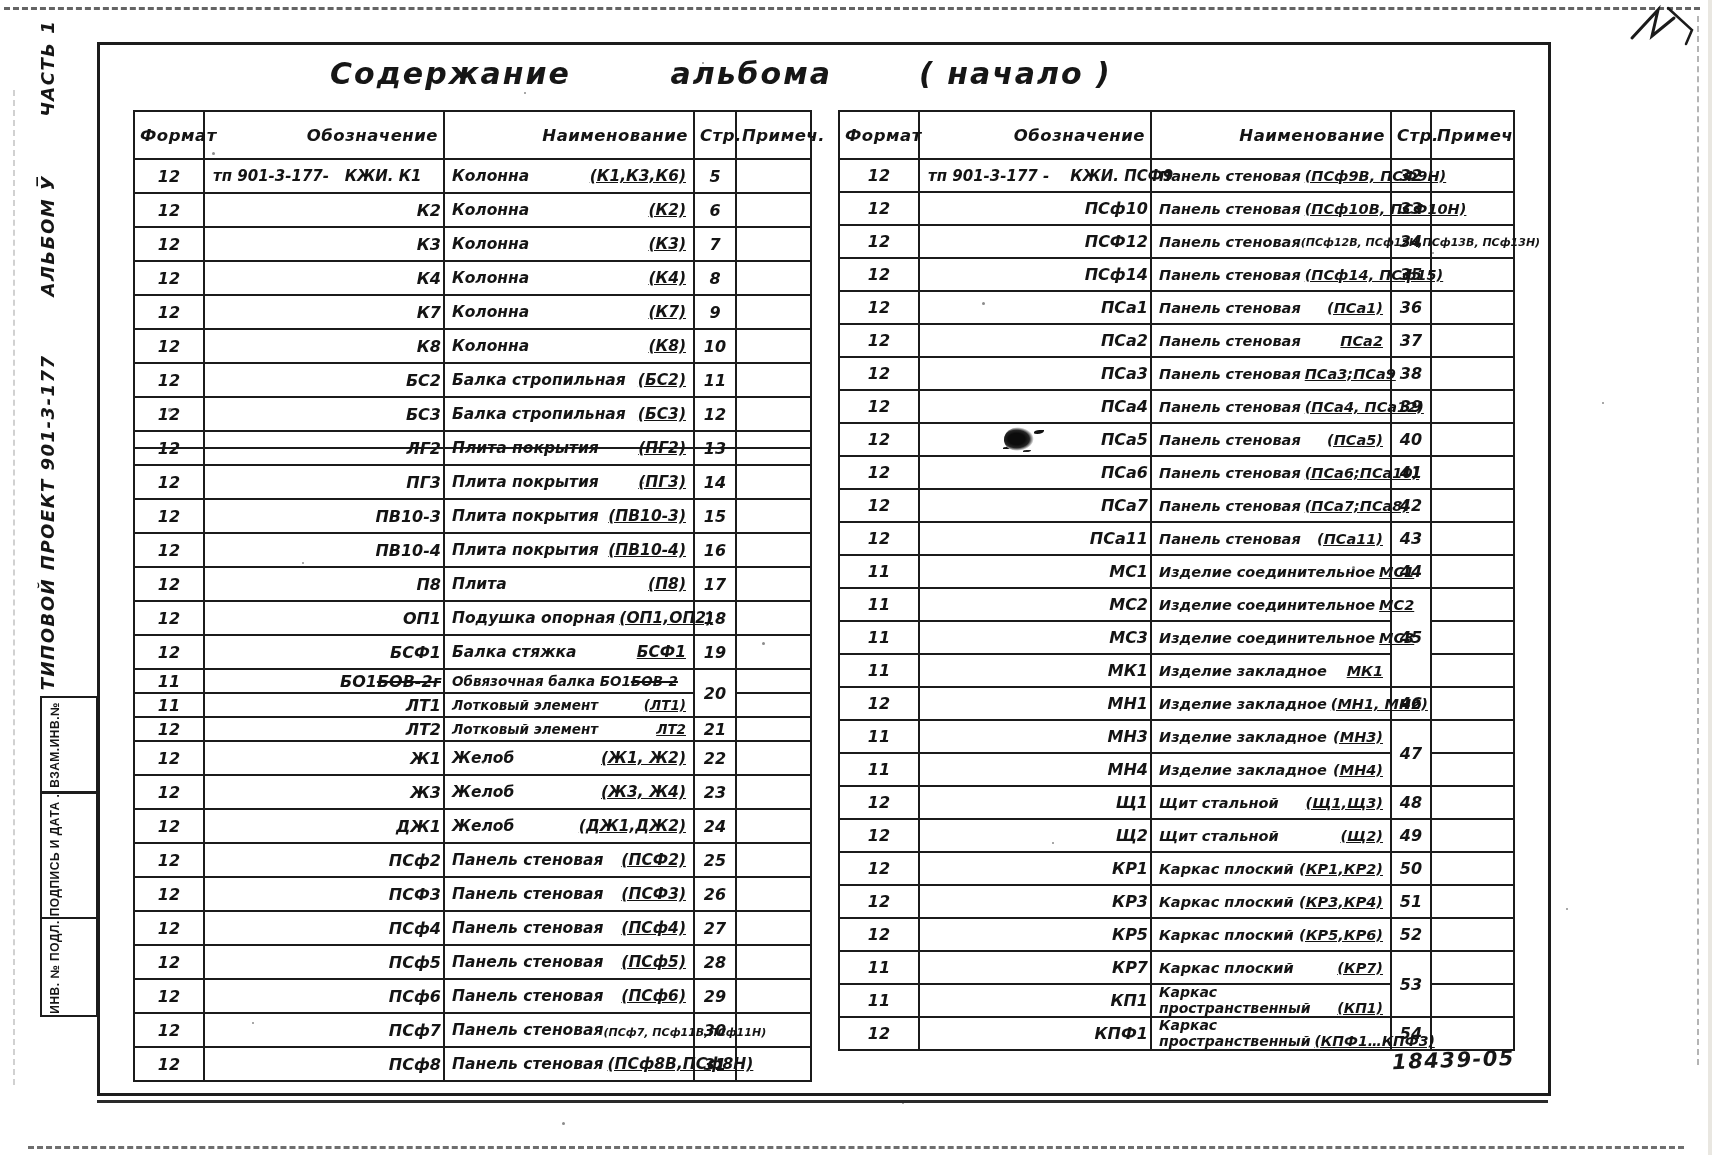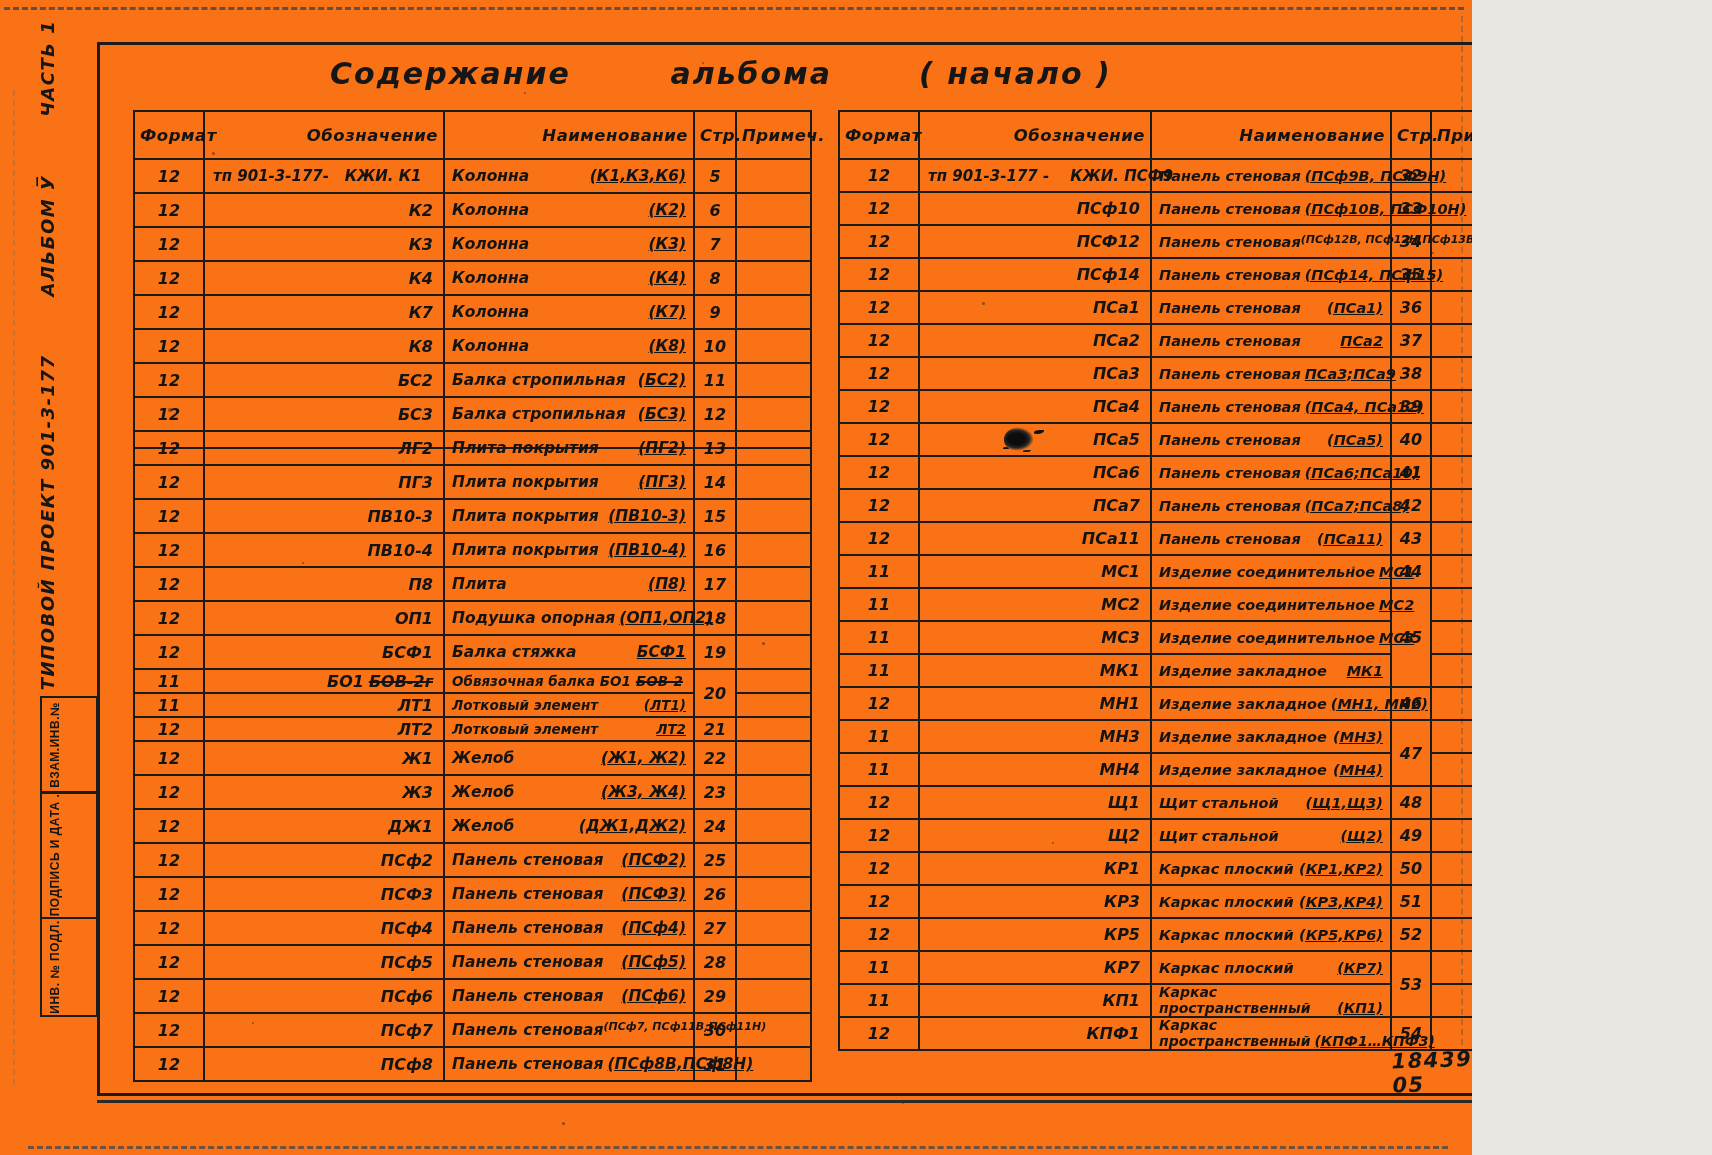--- a/index.html
+++ b/index.html
@@ -1,16 +1,16 @@
 <!DOCTYPE html>
 <html><head>
 <meta charset="utf-8">
 <style>
   html,body{margin:0;padding:0;background:#e9e7e1;}
-  .page{position:relative;width:1472px;height:1155px;background:#f97316;overflow:hidden;
+  .page{position:relative;width:1708px;height:1155px;background:#ffffff;overflow:hidden;
         font-family:"DejaVu Sans",sans-serif;color:#161616;}
   
   .edge-top{position:absolute;left:4px;right:8px;top:7px;border-top:3px dashed #4a4a4a;opacity:.85;}
   .edge-bottom{position:absolute;left:28px;right:24px;bottom:6px;border-top:3px dashed #4a4a4a;opacity:.8;}
   .edge-right{position:absolute;top:16px;bottom:90px;right:9px;border-left:2px dashed #5a5a5a;opacity:.45;}
   .edge-left{position:absolute;top:90px;bottom:70px;left:13px;border-left:2px dashed #6a6a6a;opacity:.3;}
   
   .frame{position:absolute;left:97px;top:42px;width:1448px;height:1048px;border:3px solid #1c1c1c;}
   .frame-b2{position:absolute;left:97px;top:1100px;width:1451px;border-top:3px solid #2a2a2a;}
   
@@ -31,32 +31,32 @@
   .twrap-left{left:133px;width:677px;}
   .twrap-right{left:838px;width:675px;}
   table.ctable{border-collapse:collapse;table-layout:fixed;width:100%;
         font-family:"DejaVu Sans",sans-serif;font-style:italic;font-weight:700;color:#141414;}
   .ctable th,.ctable td{border:2px solid #1b1b1b;padding:0 5px;overflow:visible;}
   .ctable thead th{height:46px;font-size:16.5px;text-align:right;letter-spacing:.5px;}
   .t-left tbody tr{height:34px;}
   .t-left tbody tr.small{height:24px;}
   .t-right tbody tr{height:33px;}
   td.c-f{text-align:center;font-size:16px;}
-  td.c-d{text-align:right;padding-right:10px;font-size:16px;white-space:nowrap;position:relative;}
+  td.c-d{text-align:right;padding-right:2px;font-size:16px;white-space:nowrap;position:relative;}
   td.c-d.dleft{text-align:left;white-space:pre;font-size:15px;padding-left:8px;}
   td.c-n{font-size:15.5px;padding:0 7px;}
   .t-right td.c-n{font-size:14.5px;}
   td.c-p{text-align:center;font-size:16px;}
-  .nwrap{display:flex;justify-content:space-between;align-items:flex-start;white-space:nowrap;}
+  .nwrap{display:flex;justify-content:space-between;align-items:flex-end;white-space:nowrap;}
   .nwrap.nogap{justify-content:flex-start;}
   .note{padding-left:4px;text-decoration:underline;}
   .notes2{display:flex;flex-direction:row;font-size:11px;line-height:1.1;text-align:right;}
   .nwrap.two{display:block;font-size:14px;line-height:1.08;}
   .nl2{display:flex;justify-content:space-between;white-space:nowrap;}
-  .str{text-decoration:line-through;text-decoration-thickness:2px;margin-left:5px;}
+  .str{text-decoration:line-through;text-decoration-thickness:2px;}
   tr.struck td{background:linear-gradient(to bottom,transparent 46%,#1b1b1b 46%,#1b1b1b 53%,transparent 53%);}
   tr.small td.c-n{font-size:13.5px;}
   
   .blot{position:absolute;left:84px;top:3px;width:30px;height:24px;border-radius:52% 40% 56% 45%;
         background:radial-gradient(ellipse at 42% 50%, #0c0c0c 34%, #262626 52%, transparent 70%);
         box-shadow:20px -7px 0 -10px #111, -12px 9px 0 -11px #111, 8px 12px 0 -11px #222;}
   
   .docnum{position:absolute;left:1392px;top:1048px;font:italic 700 21px "DejaVu Sans",sans-serif;
           letter-spacing:1.5px;transform:rotate(-2deg);}
   

